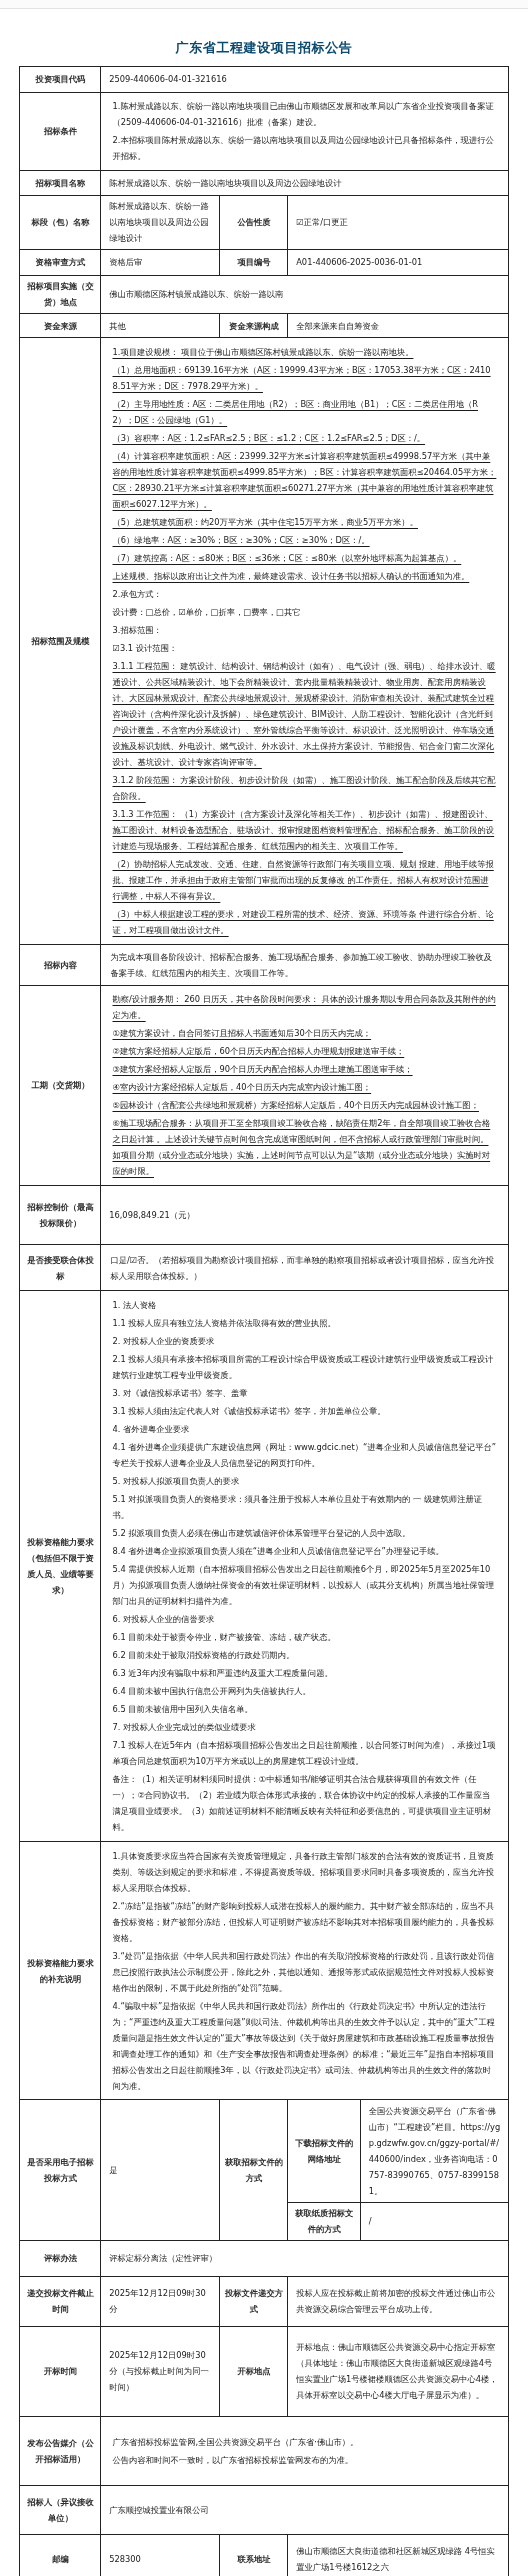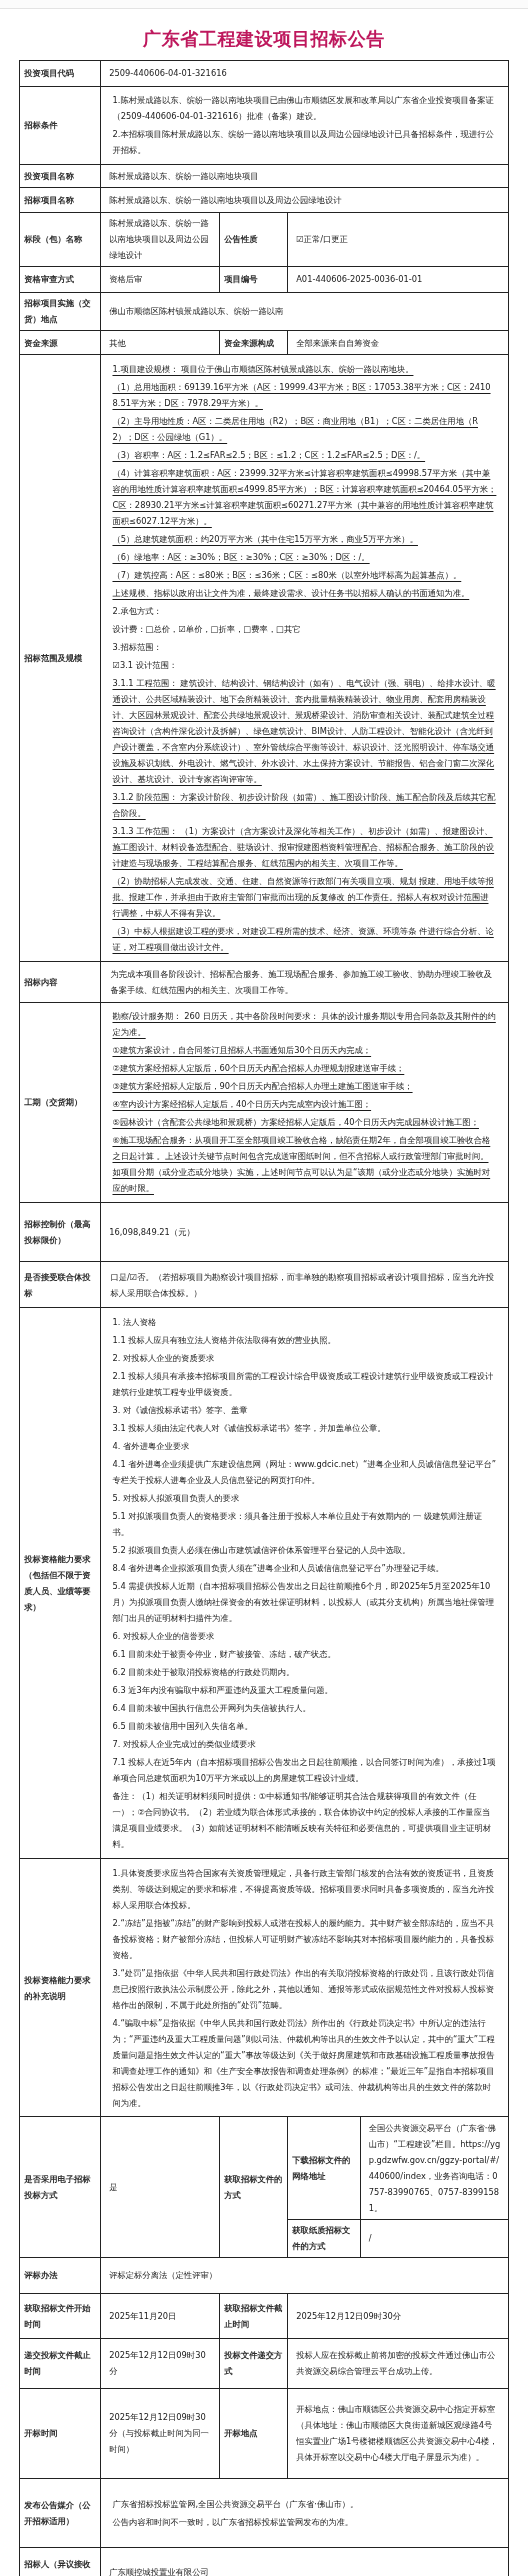--- a/index.html
+++ b/index.html
@@ -1,23 +1,23 @@
 <!DOCTYPE html>
 <html lang="zh" style="font-size:10.3px"><head>
 <meta charset="utf-8">
 <title>广东省工程建设项目招标公告</title>
 <style>
   html,body{margin:0;padding:0;background:#ffffff;}
   body{width:528px;font-family:"DejaVu Sans","Liberation Sans",sans-serif;color:#1a1a1a;}
   .topstrip{height:7.7px;background:#fbfbfb;border-bottom:0.6px solid #e3e3e3;}
-  .title{font-size:18px;font-weight:bold;text-align:center;margin:18px 0 9px 0;color:#be185d;letter-spacing:0.6px;}
+  .title{font-size:13px;font-weight:bold;text-align:center;margin:30px 0 9px 0;color:#0c4a6e;letter-spacing:0.6px;}
   table.doc{width:489px;margin:0 auto 0 auto;border-collapse:collapse;table-layout:fixed;}
   table.doc td{border:0.6px solid #222;font-size:8.3px;line-height:16px;vertical-align:middle;word-break:break-all;}
   col.c1{width:81px;} col.c2{width:119px;} col.c3{width:68px;} col.c4{width:220px;}
-  td.lbl{font-weight:bold;color:#2e2e2e;padding:2.6px 3.8px;margin-top:24px;}
+  td.lbl{font-weight:bold;text-align:center;color:#2e2e2e;padding:2.6px 3.8px;margin-top:24px;}
   td.val{padding:2.6px 7.7px;color:#1a1a1a;}
   td.center{text-align:left;}
   td.paras{padding:3.8px 9px;}
   .par{margin:2px;}
   .par.ul{text-decoration:underline;text-underline-offset:2.6px;text-decoration-thickness:0.6px;}
   table.inner{width:100%;border-collapse:collapse;table-layout:fixed;height:100%;}
   table.inner td{border:0.6px solid #222;}
   table.inner tr td:first-child{border-left:none;}
   table.inner tr td:last-child{border-right:none;}
   table.inner tr:first-child td{border-top:none;}
@@ -52,24 +52,20 @@
     </tr>
 
     <tr class="h104">
       <td class="lbl">招标条件</td>
       <td class="val paras" colspan="3">
             <div class="par">1.陈村景成路以东、缤纷一路以南地块项目已由佛山市顺德区发展和改革局以广东省企业投资项目备案证（2509-440606-04-01-321616）批准（备案）建设。</div>
             <div class="par">2.本招标项目陈村景成路以东、缤纷一路以南地块项目以及周边公园绿地设计已具备招标条件，现进行公开招标。</div>
           </td>
     </tr>
 
-    <tr class="h36">
-      <td class="lbl">投资项目名称</td>
-      <td class="val center" colspan="3">陈村景成路以东、缤纷一路以南地块项目</td>
-    </tr>
 
     <tr class="h38">
       <td class="lbl">招标项目名称</td>
       <td class="val center" colspan="3">陈村景成路以东、缤纷一路以南地块项目以及周边公园绿地设计</td>
     </tr>
 
     <tr class="h67">
       <td class="lbl">标段（包）名称</td>
       <td class="val center">陈村景成路以东、缤纷一路以南地块项目以及周边公园绿地设计</td>
       <td class="lbl">公告性质</td>
@@ -208,26 +204,20 @@
         </tbody>
             </table>
       </td>
     </tr>
 
     <tr class="h56">
       <td class="lbl">评标办法</td>
       <td class="val center" colspan="3">评标定标分离法（定性评审）</td>
     </tr>
 
-    <tr class="h70">
-      <td class="lbl">获取招标文件开始时间</td>
-      <td class="val center">2025年11月20日</td>
-      <td class="lbl">获取招标文件截止时间</td>
-      <td class="val center">2025年12月12日09时30分</td>
-    </tr>
 
     <tr class="h78">
       <td class="lbl">递交投标文件截止时间</td>
       <td class="val center">2025年12月12日09时30分</td>
       <td class="lbl">投标文件递交方式</td>
       <td class="val">投标人应在投标截止前将加密的投标文件通过佛山市公共资源交易综合管理云平台成功上传。</td>
     </tr>
 
     <tr class="h140">
       <td class="lbl">开标时间</td>

